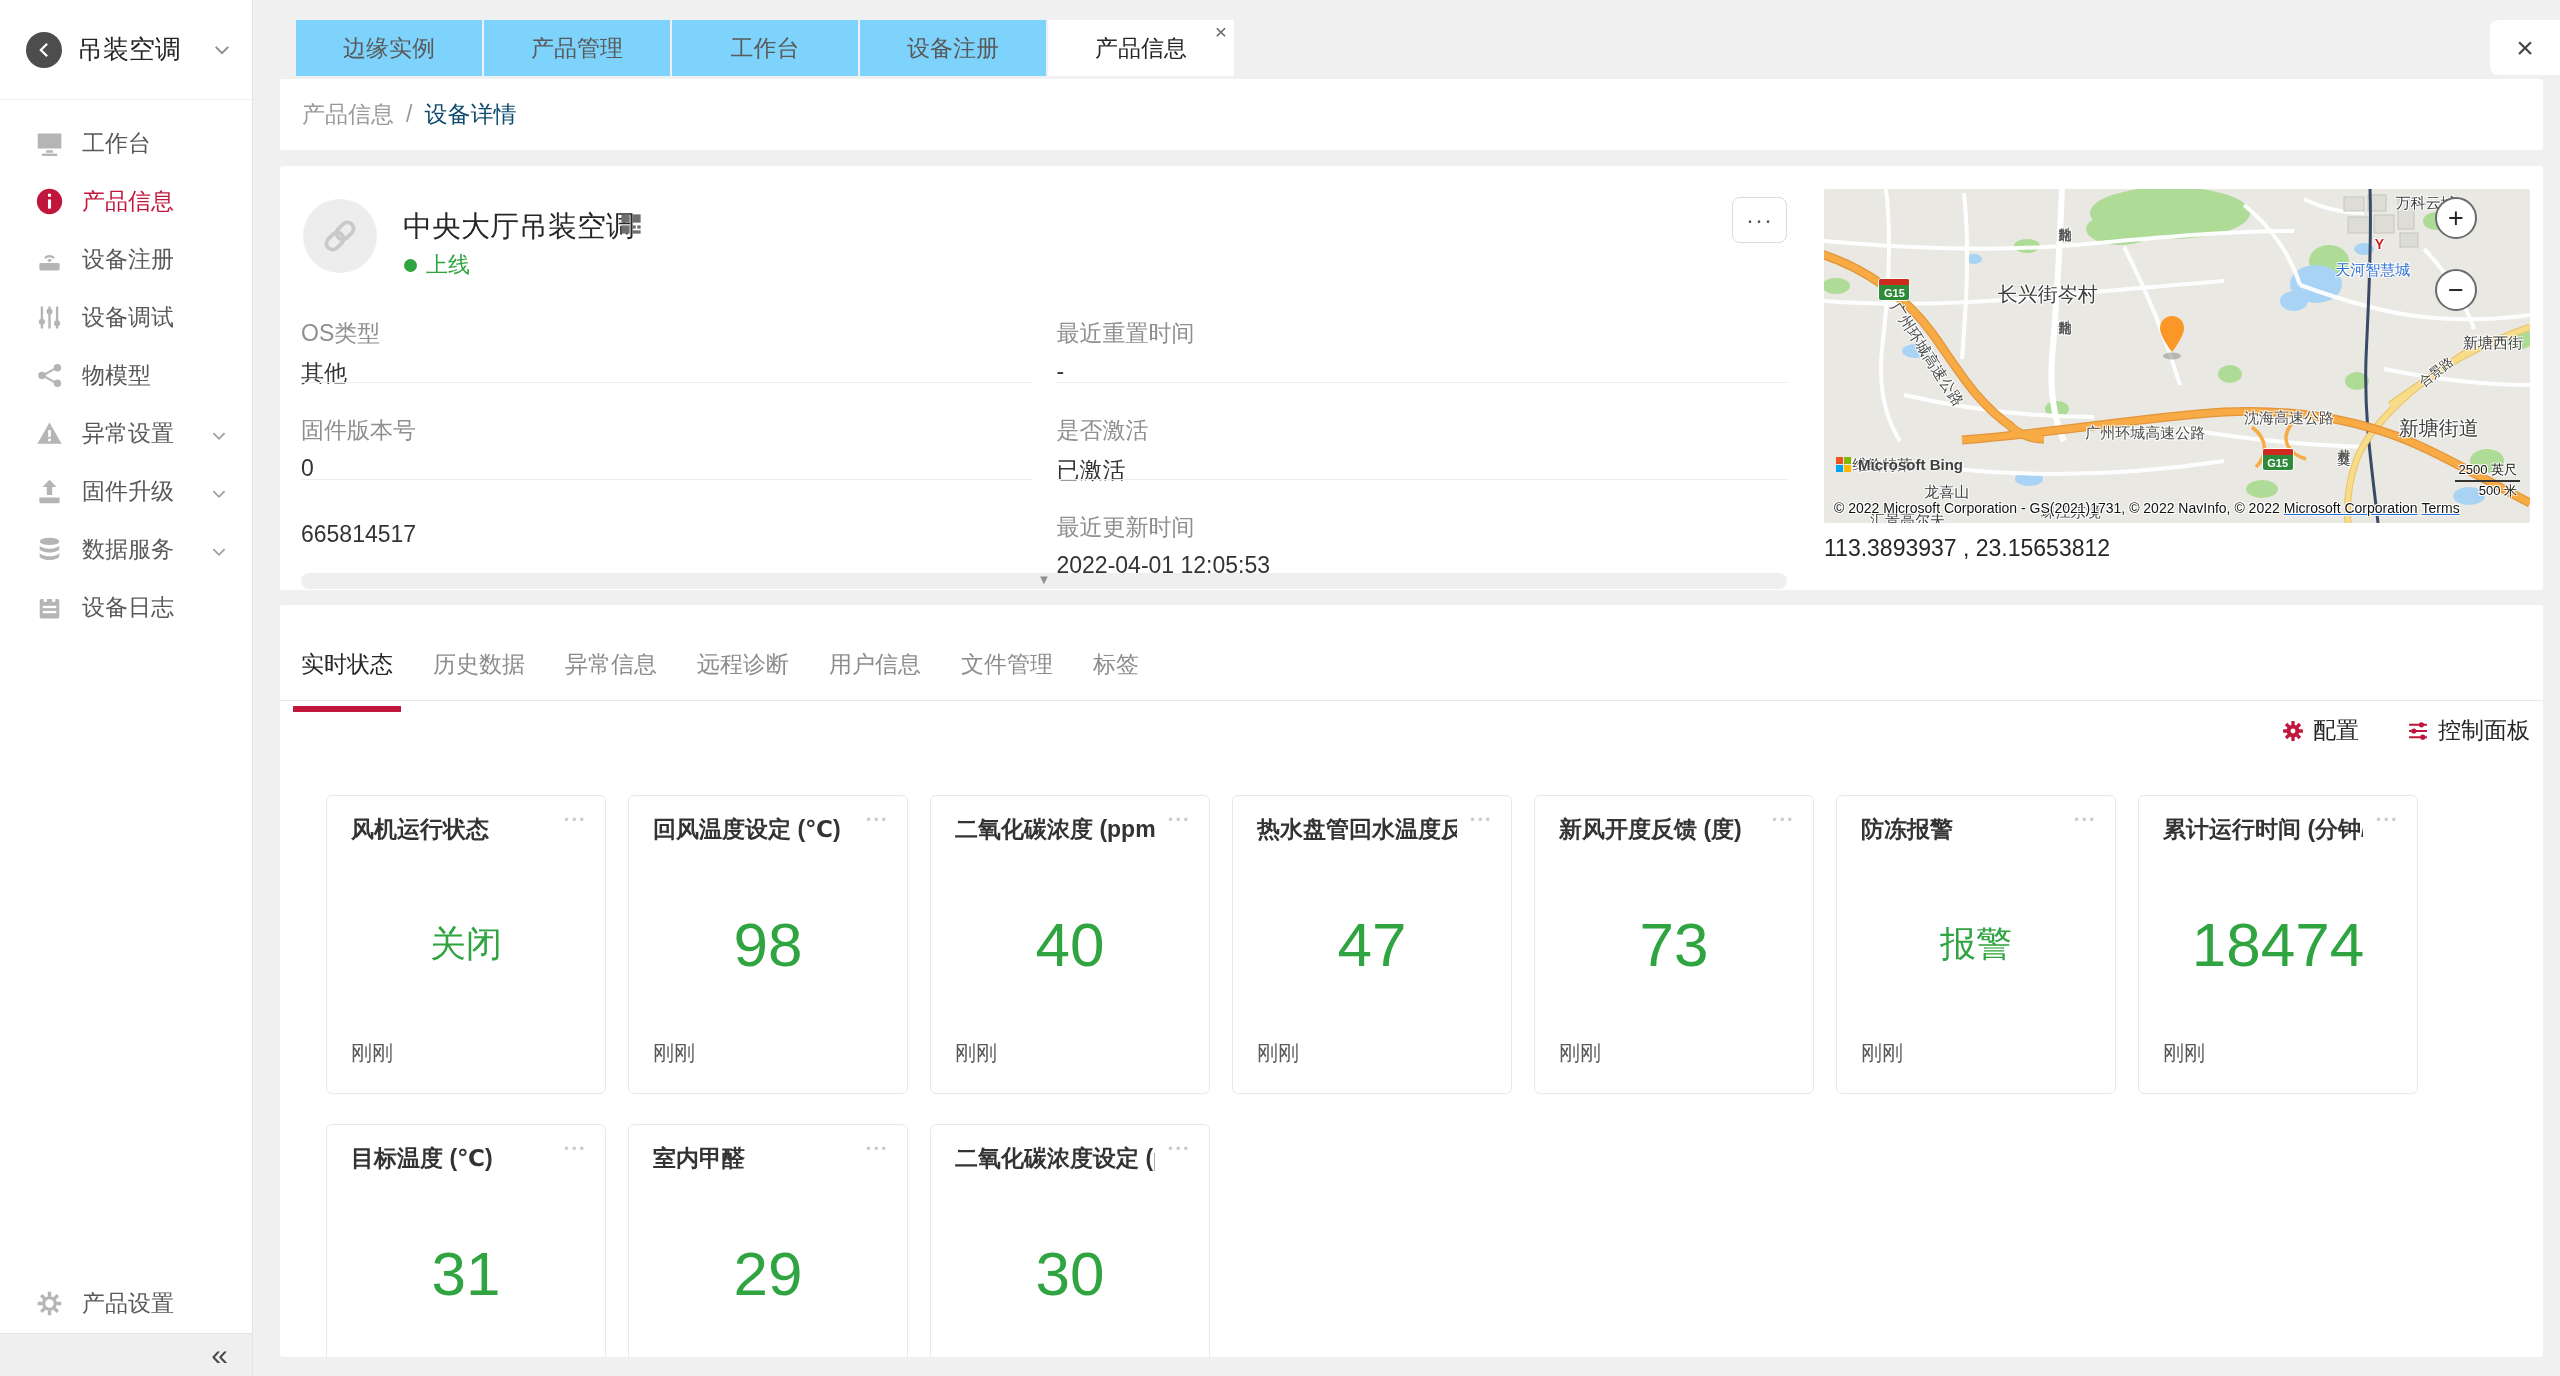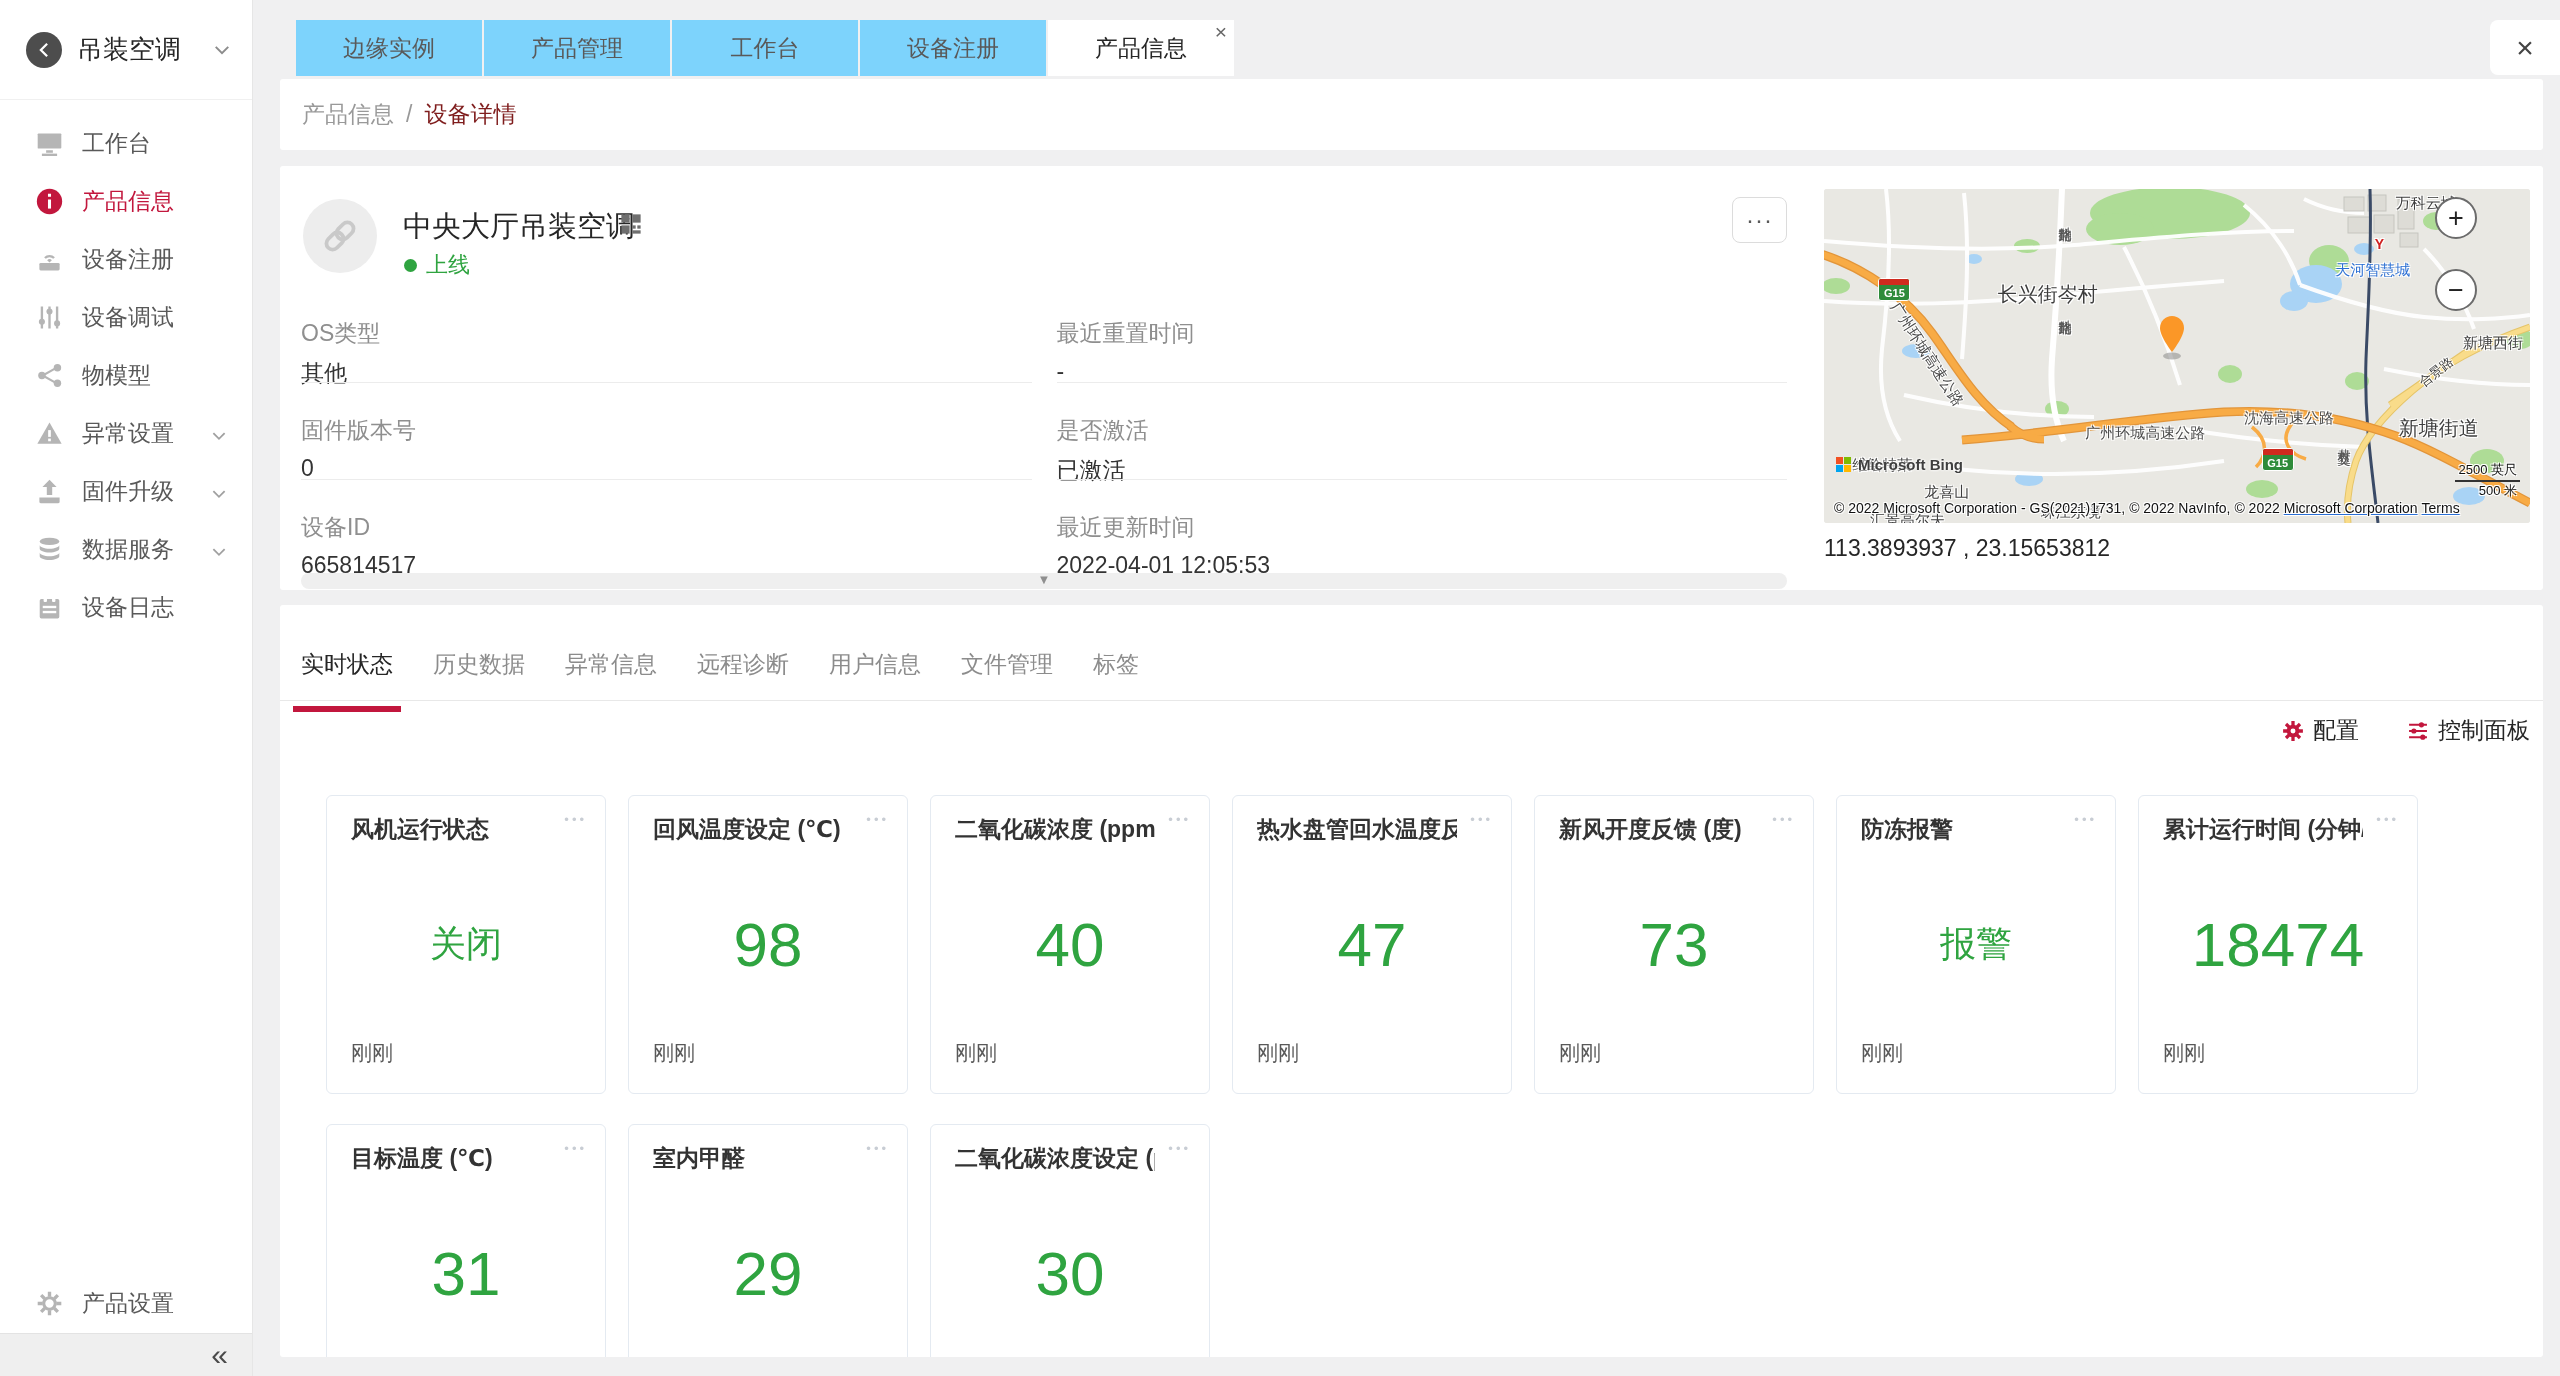--- a/index.html
+++ b/index.html
@@ -28,21 +28,21 @@
   .wtab { width:186px; background:#7dd3fc; color:#595959; font-size:23px; display:flex; align-items:center; justify-content:center; cursor:pointer; position:relative; }
   .wtab.active { background:#fff; color:#262626; }
   .wtab-close { position:absolute; right:7px; top:1px; font-size:21px; color:#666; line-height:1; cursor:pointer; }
   .page-close { position:absolute; right:0; top:20px; width:70px; height:55px; background:#fff; border-radius:8px 0 0 8px; display:flex; align-items:center; justify-content:center; font-size:30px; color:#444; cursor:pointer; z-index:3; }
 
   
   .panel { position:absolute; background:#fff; border-radius:3px; }
   .breadcrumb-panel { left:280px; top:79px; width:2263px; height:71px; display:flex; align-items:center; padding-left:22px; font-size:23px; }
   .bc-parent { color:#999; cursor:pointer; }
   .bc-sep { color:#999; margin:0 12px; }
-  .bc-current { color:#7f1d1d; }
+  .bc-current { color:#0c4a6e; }
 
   
   .device-panel { left:280px; top:166px; width:2263px; height:424px; }
   .avatar { position:absolute; left:23px; top:33px; width:74px; height:74px; border-radius:50%; background:#ededed; display:flex; align-items:center; justify-content:center; color:#c9c9c9; }
   .avatar svg { width:38px; height:38px; }
   .dev-name { position:absolute; left:123px; top:41px; font-size:29px; color:#262626; }
   .qr-icon { position:absolute; left:340px; top:47px; width:22px; height:22px; color:#6f6f6f; cursor:pointer; }
   .qr-icon svg { width:100%; height:100%; fill:currentColor; }
   .dev-status { position:absolute; left:124px; top:84px; display:flex; align-items:center; }
   .dot { width:13px; height:13px; border-radius:50%; background:var(--green); margin-right:9px; }
@@ -294,21 +294,20 @@
       </div>
       <div class="field bordered">
         <div class="field-label">固件版本号</div>
         <div class="field-value">0</div>
       </div>
       <div class="field bordered">
         <div class="field-label">是否激活</div>
         <div class="field-value">已激活</div>
       </div>
       <div class="field">
-        <div class="field-label">设备ID</div>
         <div class="field-value">665814517</div>
       </div>
       <div class="field">
         <div class="field-label">最近更新时间</div>
         <div class="field-value">2022-04-01 12:05:53</div>
       </div>
     </div>
   <div class="expander-strip"><span>▼</span></div>
 
   <div class="map-panel">

